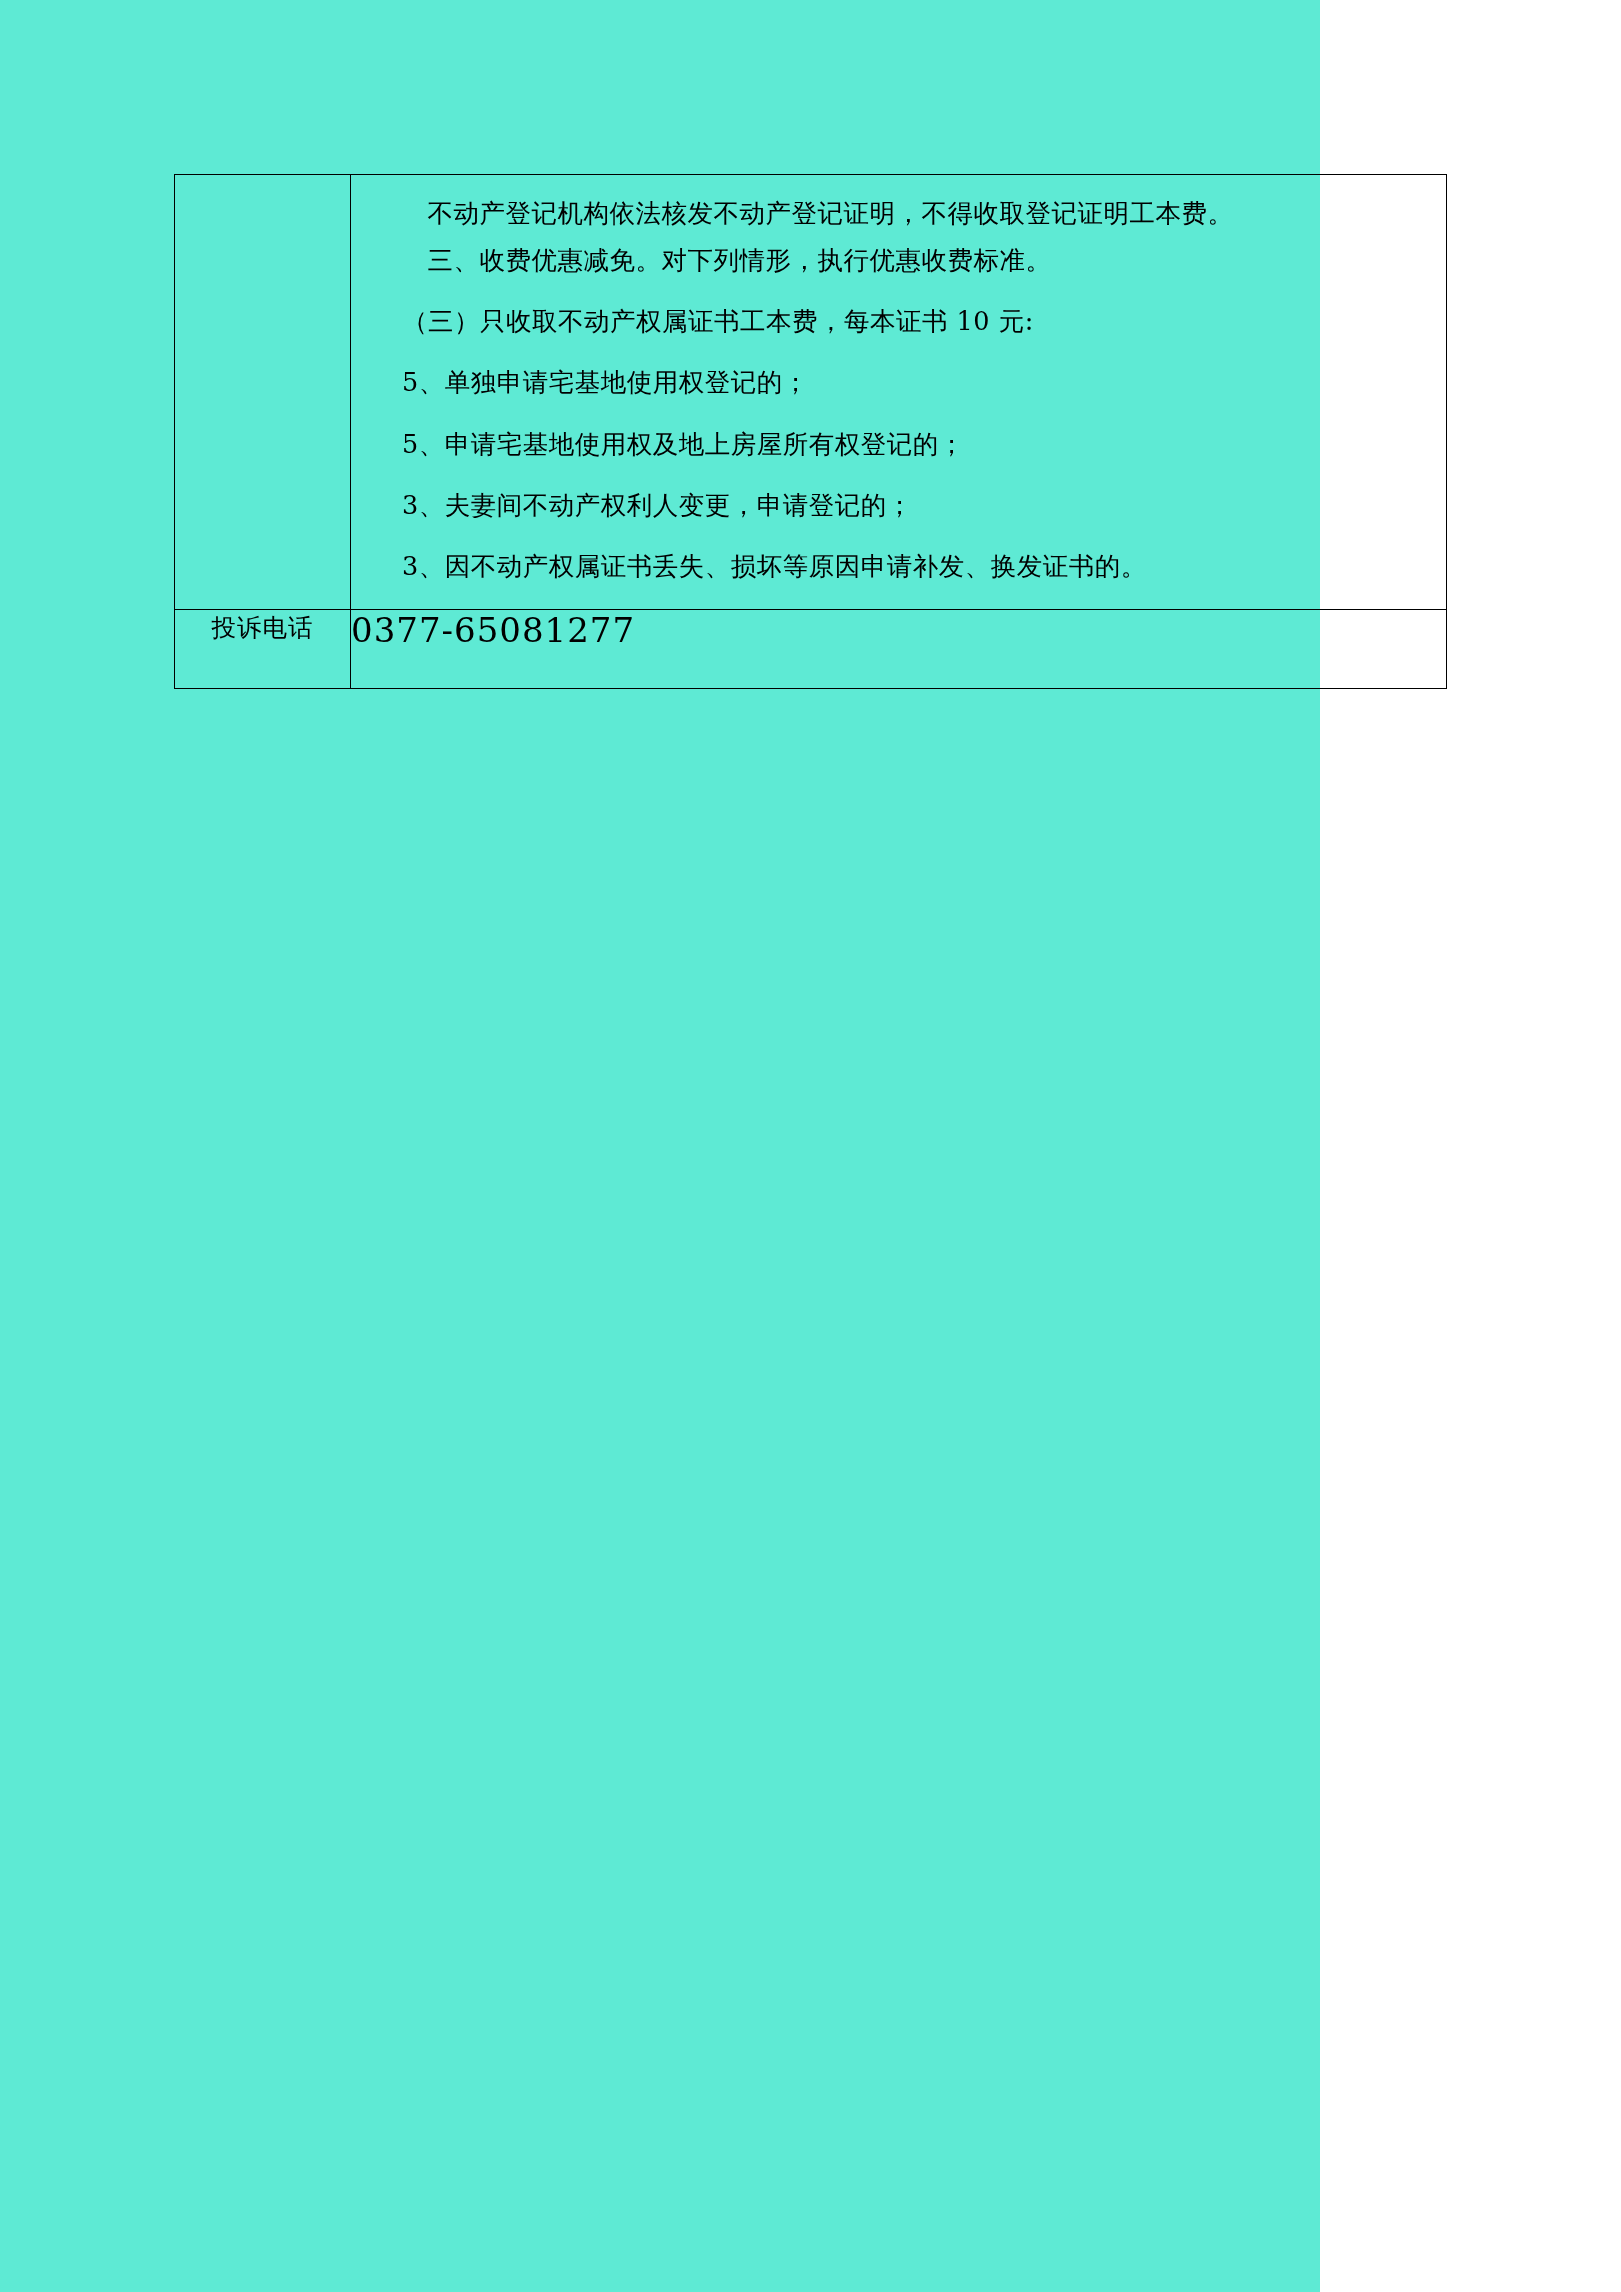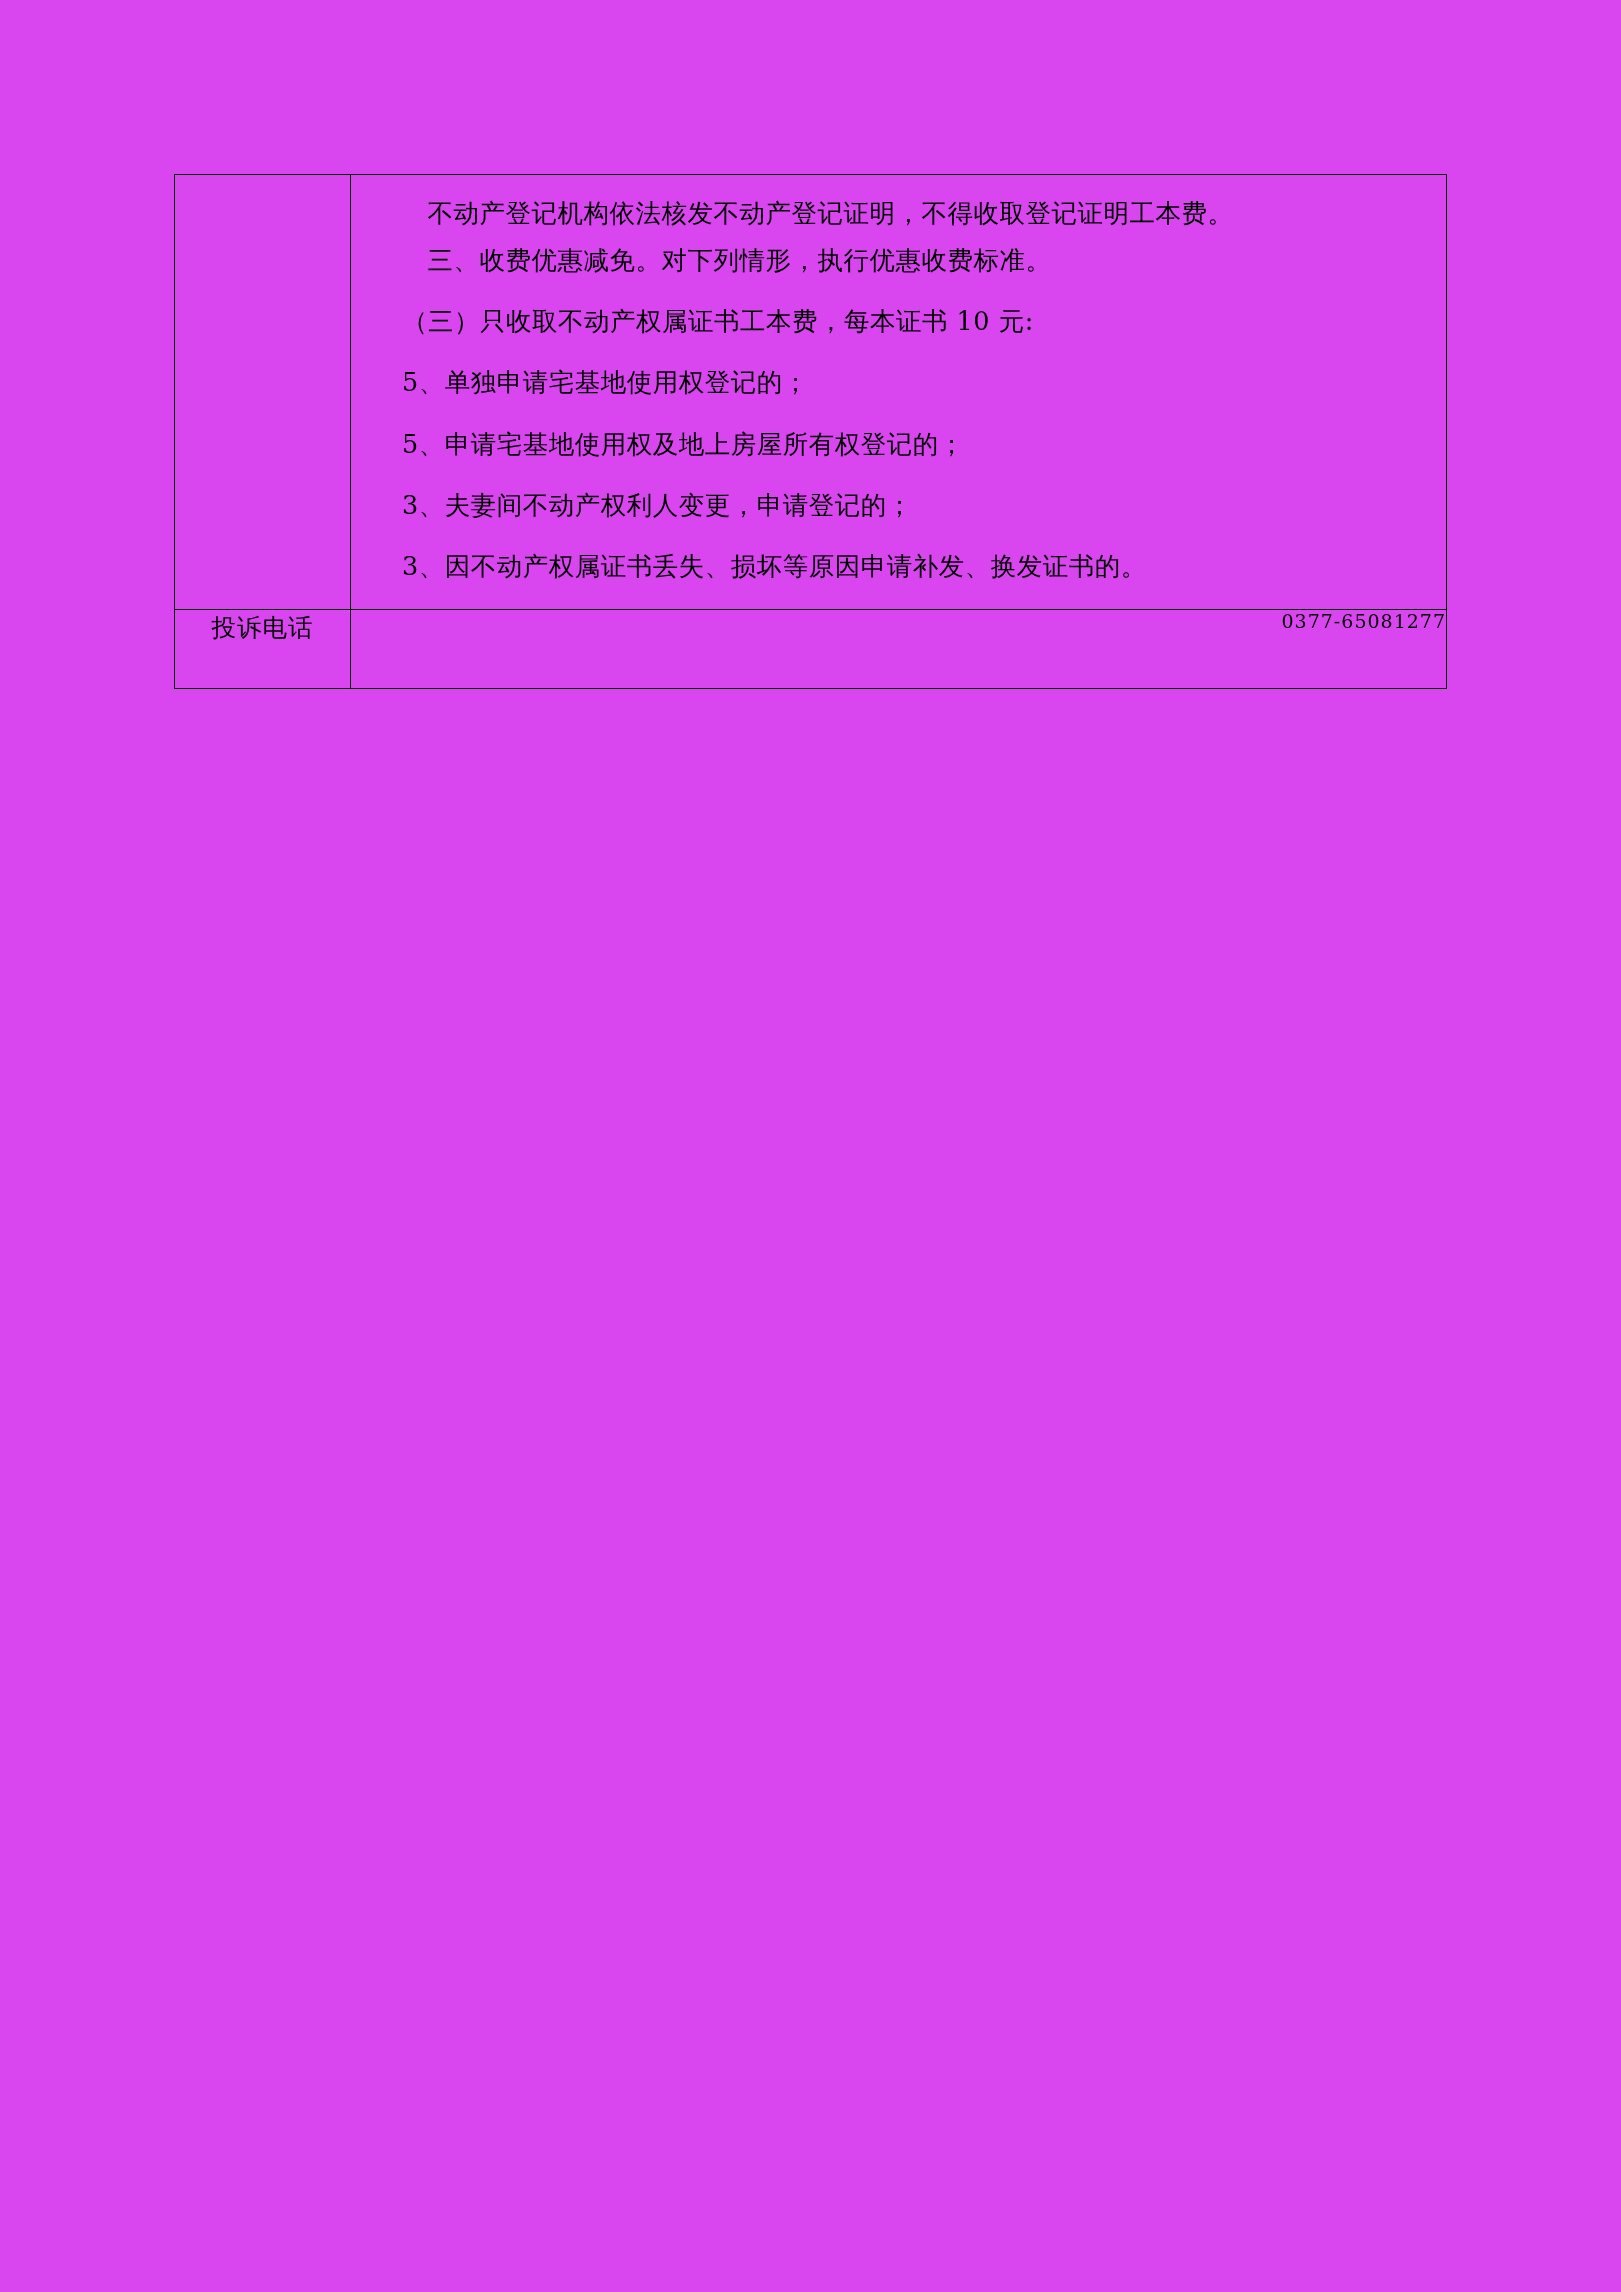--- a/index.html
+++ b/index.html
@@ -11,23 +11,23 @@
     width: 1621px;
     height: 2293px;
     font-family: "DejaVu Serif", "Liberation Serif", serif;
     color: #000000;
     position: relative;
   }
   .page {
     position: absolute;
     left: 0;
     top: 0;
-    width: 1621px;
+    width: 1320px;
     height: 2293px;
-    background: #d946ef;
+    background: #5eead4;
   }
   .doc-table {
     position: absolute;
     left: 174px;
     top: 174px;
     width: 1272px;
     border-collapse: collapse;
     table-layout: fixed;
   }
   .doc-table td {
@@ -64,23 +64,23 @@
     text-indent: 51px;
   }
   .para.indent-small {
     text-indent: 25.5px;
     margin-top: 20px;
   }
   .para.last {
     margin-bottom: 0;
   }
   .phone-cell {
-    text-align: right;
+    text-align: left;
     vertical-align: middle;
-    font-size: 19px;
+    font-size: 34px;
     letter-spacing: 1px;
     padding: 29px 0 33px 0;
     font-family: "DejaVu Serif", "Liberation Serif", serif;
   }
   .phone-row td {
     height: 78px;
   }
 </style>
 </head>
 <body>

